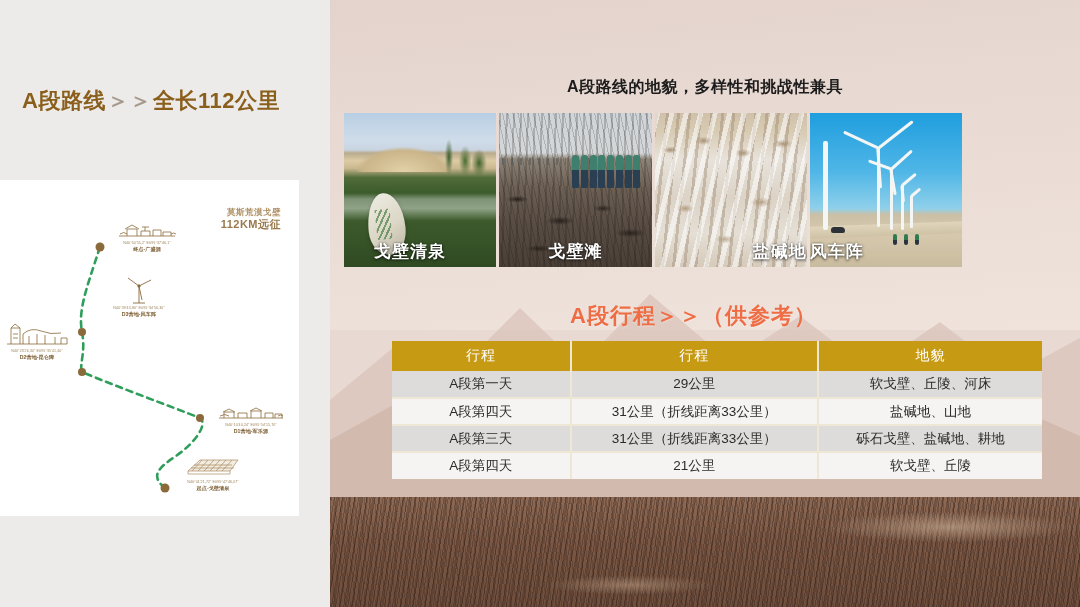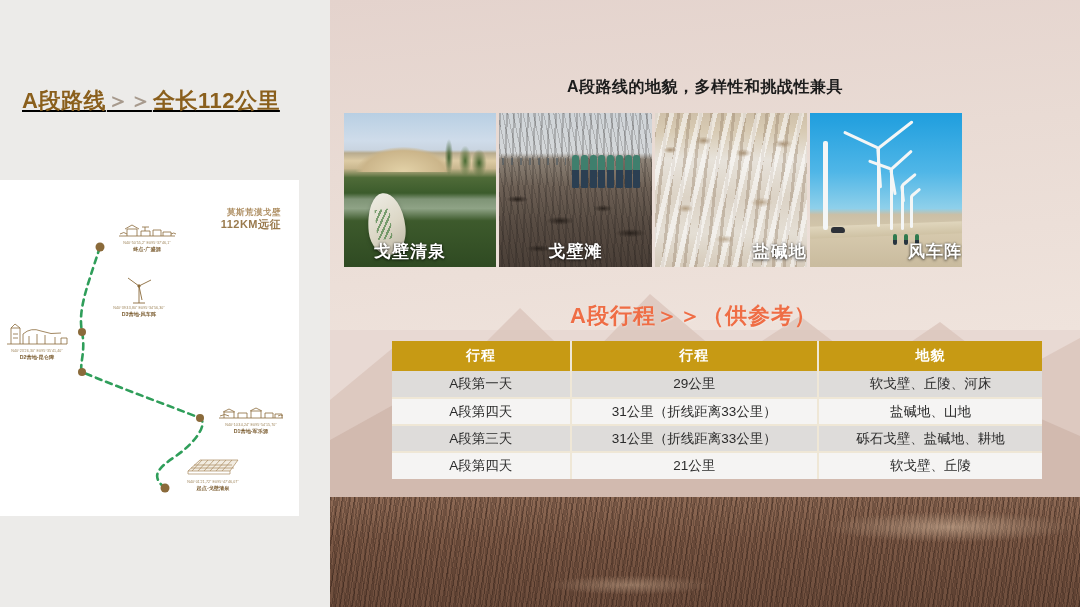--- a/index.html
+++ b/index.html
@@ -5,21 +5,21 @@
   * { margin:0; padding:0; box-sizing:border-box; }
   html,body { width:1080px; height:607px; overflow:hidden; }
   body { font-family:"Liberation Sans","DejaVu Sans",sans-serif; background:#ece9e7; }
 
   #slide { position:relative; width:1080px; height:607px; overflow:hidden; }
 
   
   .left-panel{ position:absolute; left:0; top:0; width:330px; height:607px;
     background:#ecebe9; overflow:hidden; }
   .left-title{ position:absolute; left:22px; top:86px; font-size:22px; font-weight:bold;
-    letter-spacing:.5px; white-space:nowrap;text-decoration:underline; }
+    letter-spacing:.5px; white-space:nowrap; }
   .left-title .t-a{ color:#8a5f1c; }
   .left-title .t-arrow{ color:#a79a8d; font-weight:bold; padding:0 1px; }
   .left-title .t-b{ color:#8a5f1c; }
 
   
   .map-card{ position:absolute; left:0; top:180px; width:299px; height:336px;
     background:#ffffff; }
   .map-inner{ position:absolute; inset:0; }
 
   .map-badge{ position:absolute; right:18px; top:28px; text-align:right;
@@ -65,21 +65,21 @@
   
   .photos{ position:absolute; left:14px; top:113px; width:618px; height:154px;
     display:flex; gap:3px; }
   .photo{ position:relative; flex:1 1 0; overflow:hidden; }
   .photo .cap{ position:absolute; left:0; right:0; bottom:4px; text-align:center;
     color:#fff; font-size:17px; font-weight:bold; letter-spacing:1px;
     text-shadow:0 1px 3px rgba(0,0,0,.65), 0 0 2px rgba(0,0,0,.5); }
   .photo.p1 .cap{ text-align:left; padding-left:30px; }
   .photo.p2 .cap{ }
   .photo.p3 .cap{ text-align:right; }
-  .photo.p4 .cap{ text-align:right;margin-top:8px; }
+  .photo.p4 .cap{ text-align:left;margin-top:8px; }
 
   
   .ph1{ position:absolute; inset:0;
     background:
       linear-gradient(180deg,#b8cfe3 0%,#cfdcea 18%,#c9d4e0 24%,
         #b8ab8e 26%,#ddcba4 31%,#c9b78f 36%,
         #4f6b38 42%,#3c5c2c 52%,
         #7f9476 56%,#8fa386 62%,
         #3d5a2c 70%,#2f4a22 100%);
   }
@@ -153,21 +153,21 @@
     background:#2d3138; border-radius:3px 4px 2px 2px; }
 
   
   .sec-title{ position:absolute; left:240px; top:301px; font-size:22px; font-weight:bold;
     color:#ef6d45; letter-spacing:1px; white-space:nowrap;
     text-shadow:0 1px 2px rgba(255,255,255,.35); }
 
   
   .tbl-wrap{ position:absolute; left:62px; top:341px; width:650px; }
   table{ width:100%; border-collapse:collapse; table-layout:fixed; }
-  thead th{ background:#c79a14; color:#fff; font-size:14px; font-weight:bold;
+  thead th{ background:#c79a14; color:#fff; font-size:14px; font-weight:normal;
     height:30px; text-align:center; border-right:2px solid #efe7d6; letter-spacing:1px; }
   thead th:last-child{ border-right:none; }
   tbody td{ font-size:13.5px; color:#2b2b2b; height:27px; text-align:center;
     border-right:2px solid #efe7d6; border-bottom:2px solid #efe7d6; }
   tbody td:last-child{ border-right:none; }
   tbody tr:nth-child(odd) td{ background:#dedcda; }
   tbody tr:nth-child(even) td{ background:#f5f4f3; }
   tbody tr:last-child td{ border-bottom:none; }
   col.c1{ width:27.5%; } col.c2{ width:38%; } col.c3{ width:34.5%; }
 </style>

